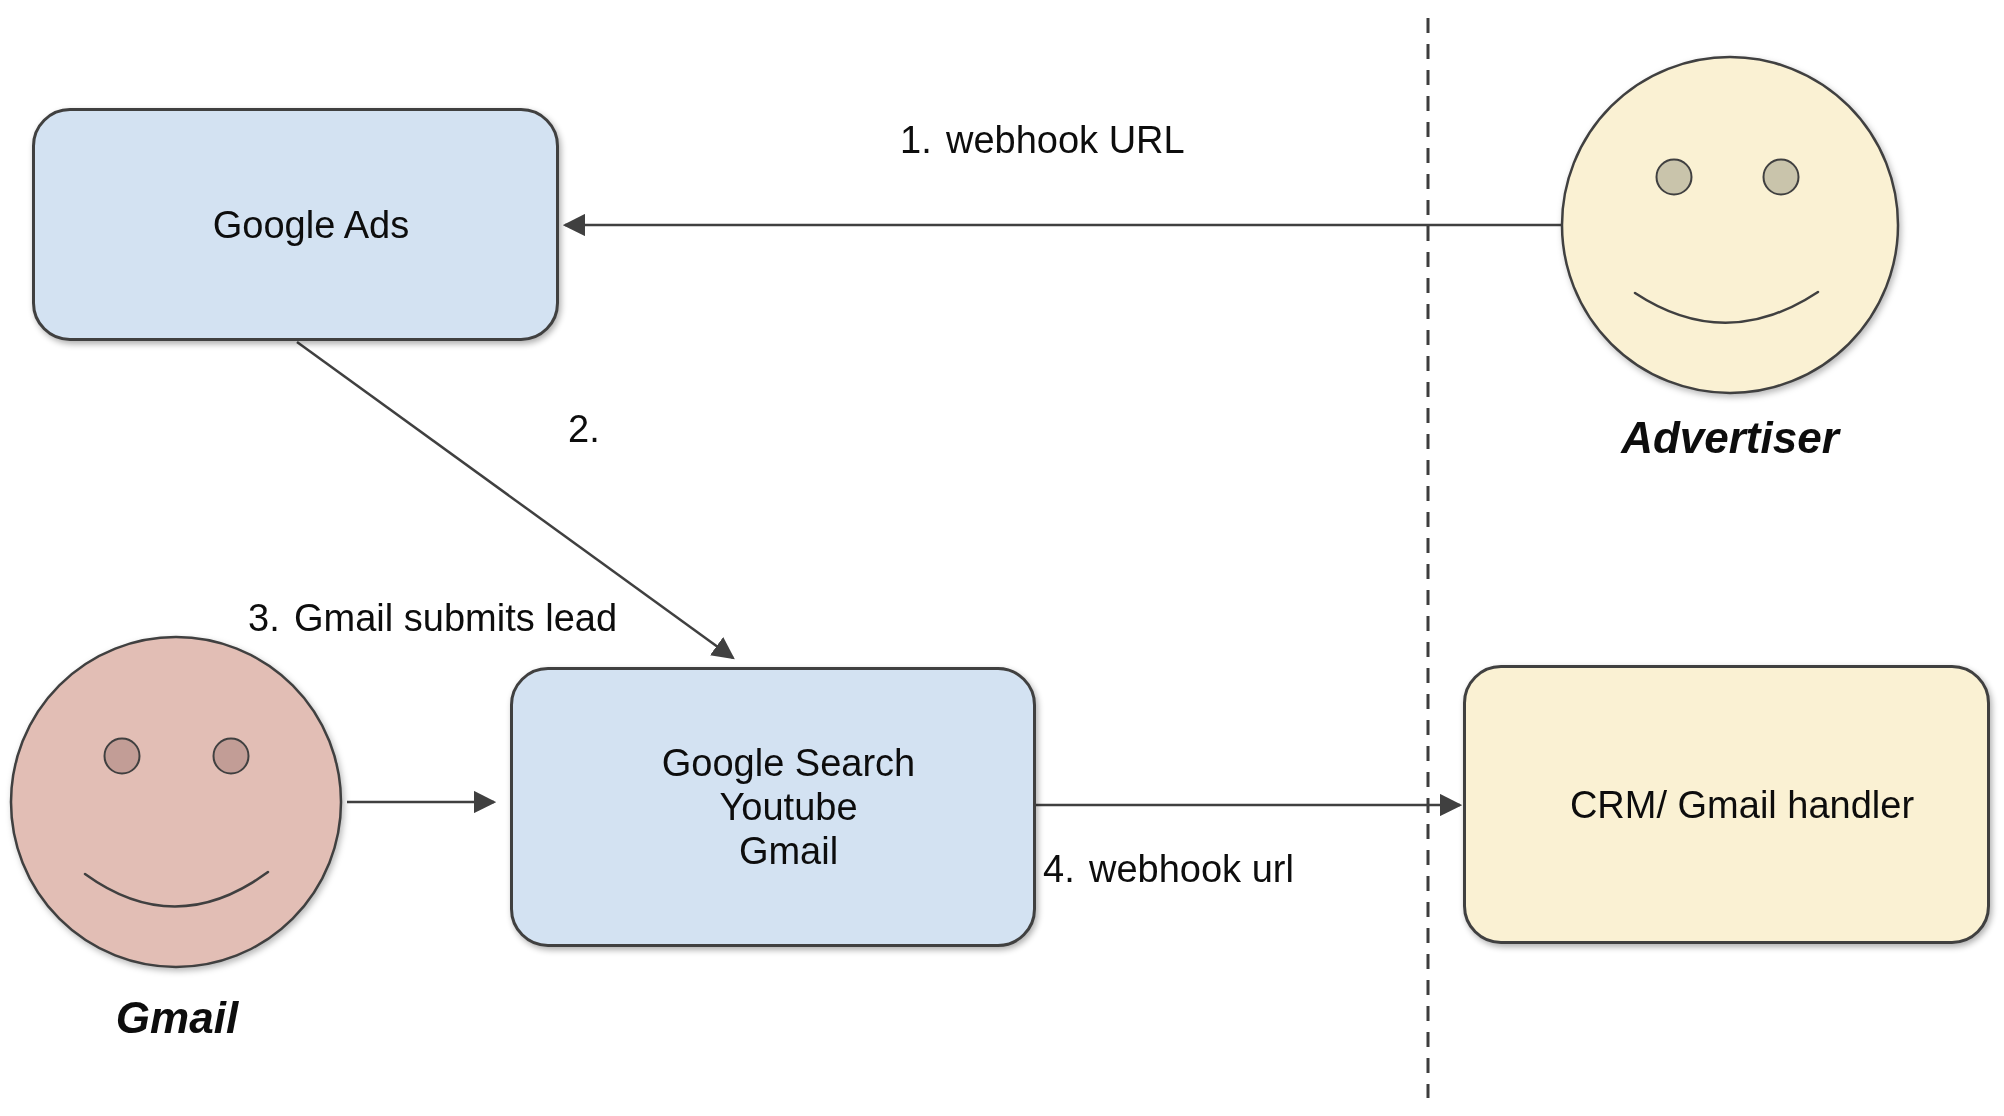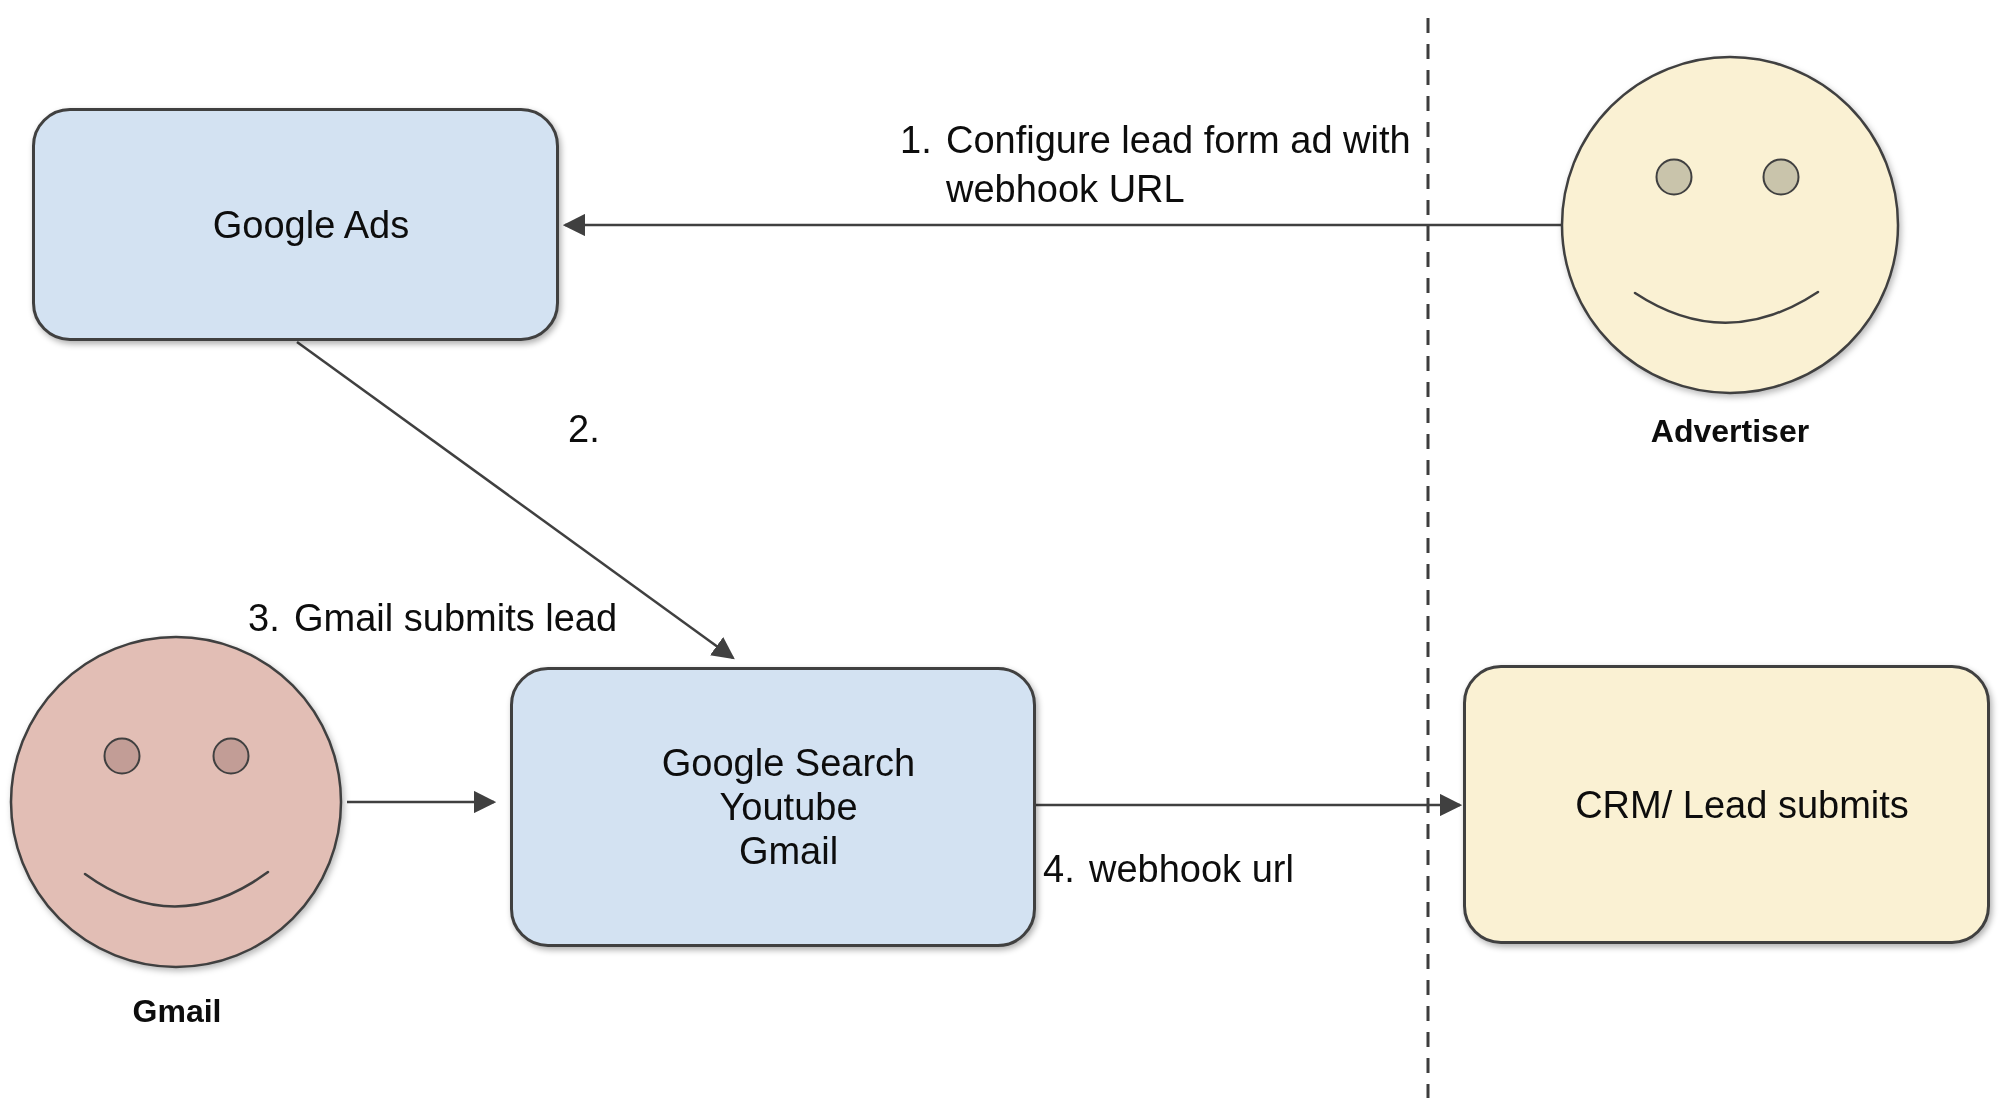--- a/index.html
+++ b/index.html
@@ -35,21 +35,21 @@
     box-shadow:2px 3px 6px rgba(0,0,0,.32);
     padding-left:31px;
   }
   .node.blue{background:var(--blue);}
   .node.yellow{background:var(--yellow);}
   #google-ads{left:32px;top:108px;width:527px;height:233px;}
   #channels{left:497px;top:667px;width:526px;height:280px;margin-left:13px;}
   #crm{left:1463px;top:665px;width:527px;height:279px;}
   .node .ln{display:block;}
 
-  .actor-label{position:absolute;font-weight:700;font-size:32px;text-align:center;}
+  .actor-label{position:absolute;font-weight:700;font-size:44px;text-align:center;font-style:italic;}
   #advertiser-label{left:1530px;top:413px;width:400px;}
   #user-label{left:27px;top:993px;width:300px;}
 
   .step{position:absolute;display:flex;font-size:38px;line-height:49px;white-space:nowrap;}
   .step .num{flex:none;width:46px;}
   .step .ln{display:block;}
   #step-1{left:900px;top:116px;}
   #step-2{left:568px;top:405px;}
   #step-3{left:248px;top:594px;}
   #step-4{left:1043px;top:845px;}
@@ -92,30 +92,29 @@
     <span class="ln">Google Ads</span>
   </div>
 
   <div class="node blue" id="channels">
     <span class="ln">Google Search</span>
     <span class="ln">Youtube</span>
     <span class="ln">Gmail</span>
   </div>
 
   <div class="node yellow" id="crm">
-    <span class="ln">CRM/ Lead submits</span>
+    <span class="ln">CRM/ Gmail handler</span>
   </div>
 
   <div class="actor-label" id="advertiser-label">Advertiser</div>
   <div class="actor-label" id="user-label">Gmail</div>
 
   <div class="step" id="step-1">
     <span class="num">1.</span>
     <span class="txt">
-      <span class="ln">Configure lead form ad with</span>
       <span class="ln">webhook URL</span>
     </span>
   </div>
 
   <div class="step" id="step-2">
     <span class="num">2.</span>
   </div>
 
   <div class="step" id="step-3">
     <span class="num">3.</span>

